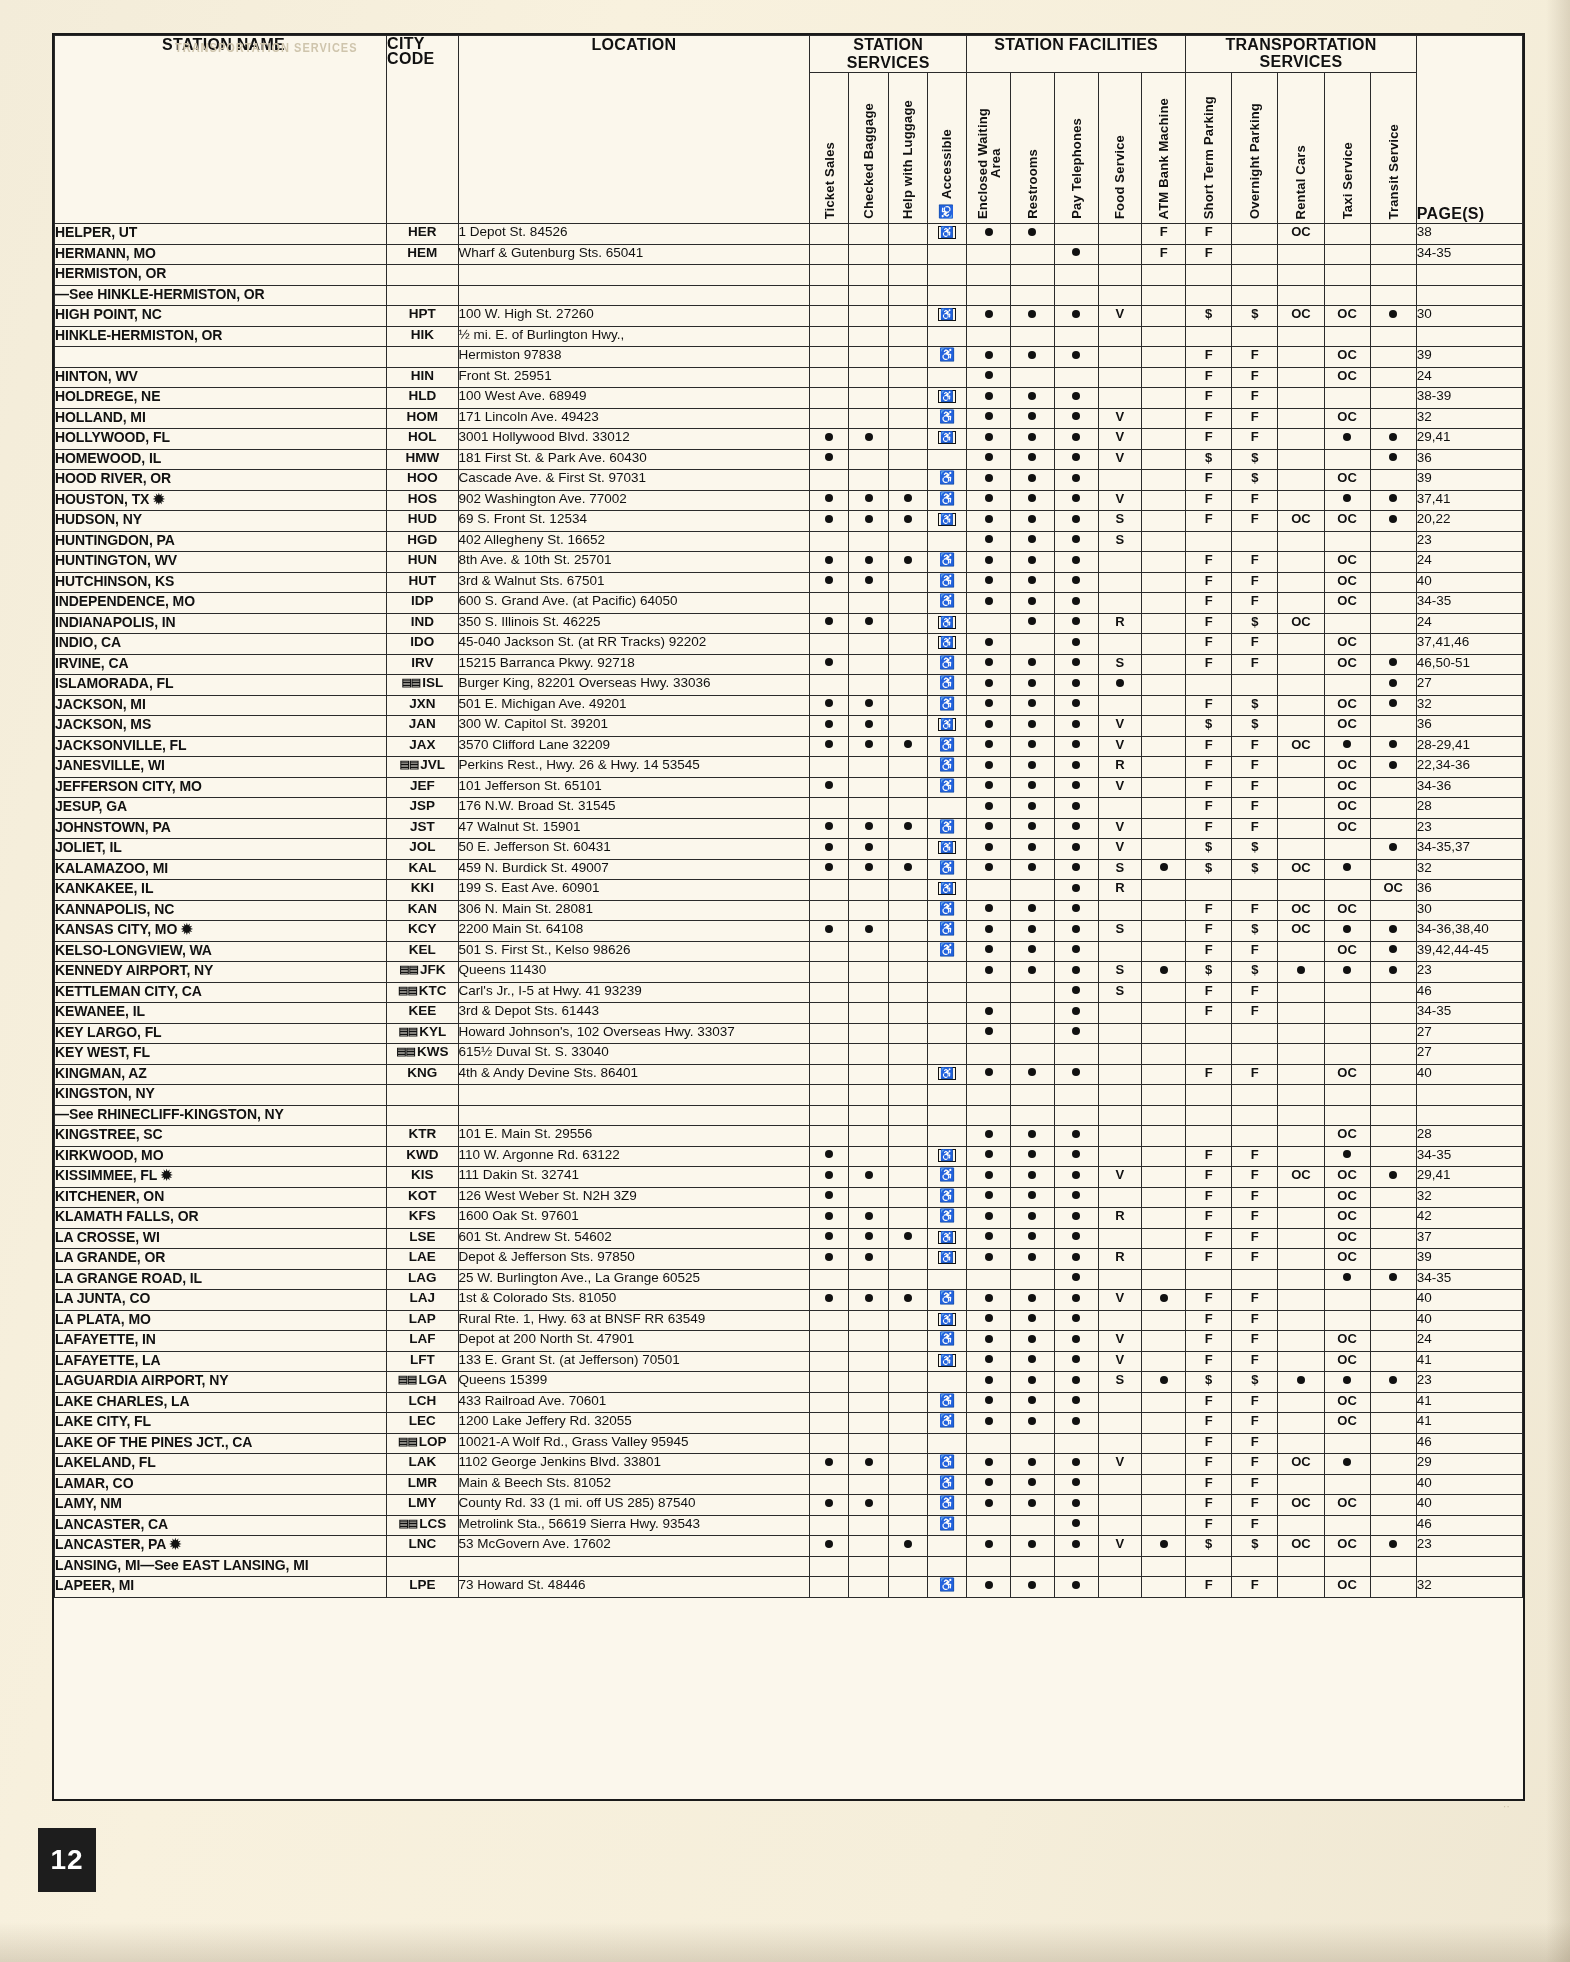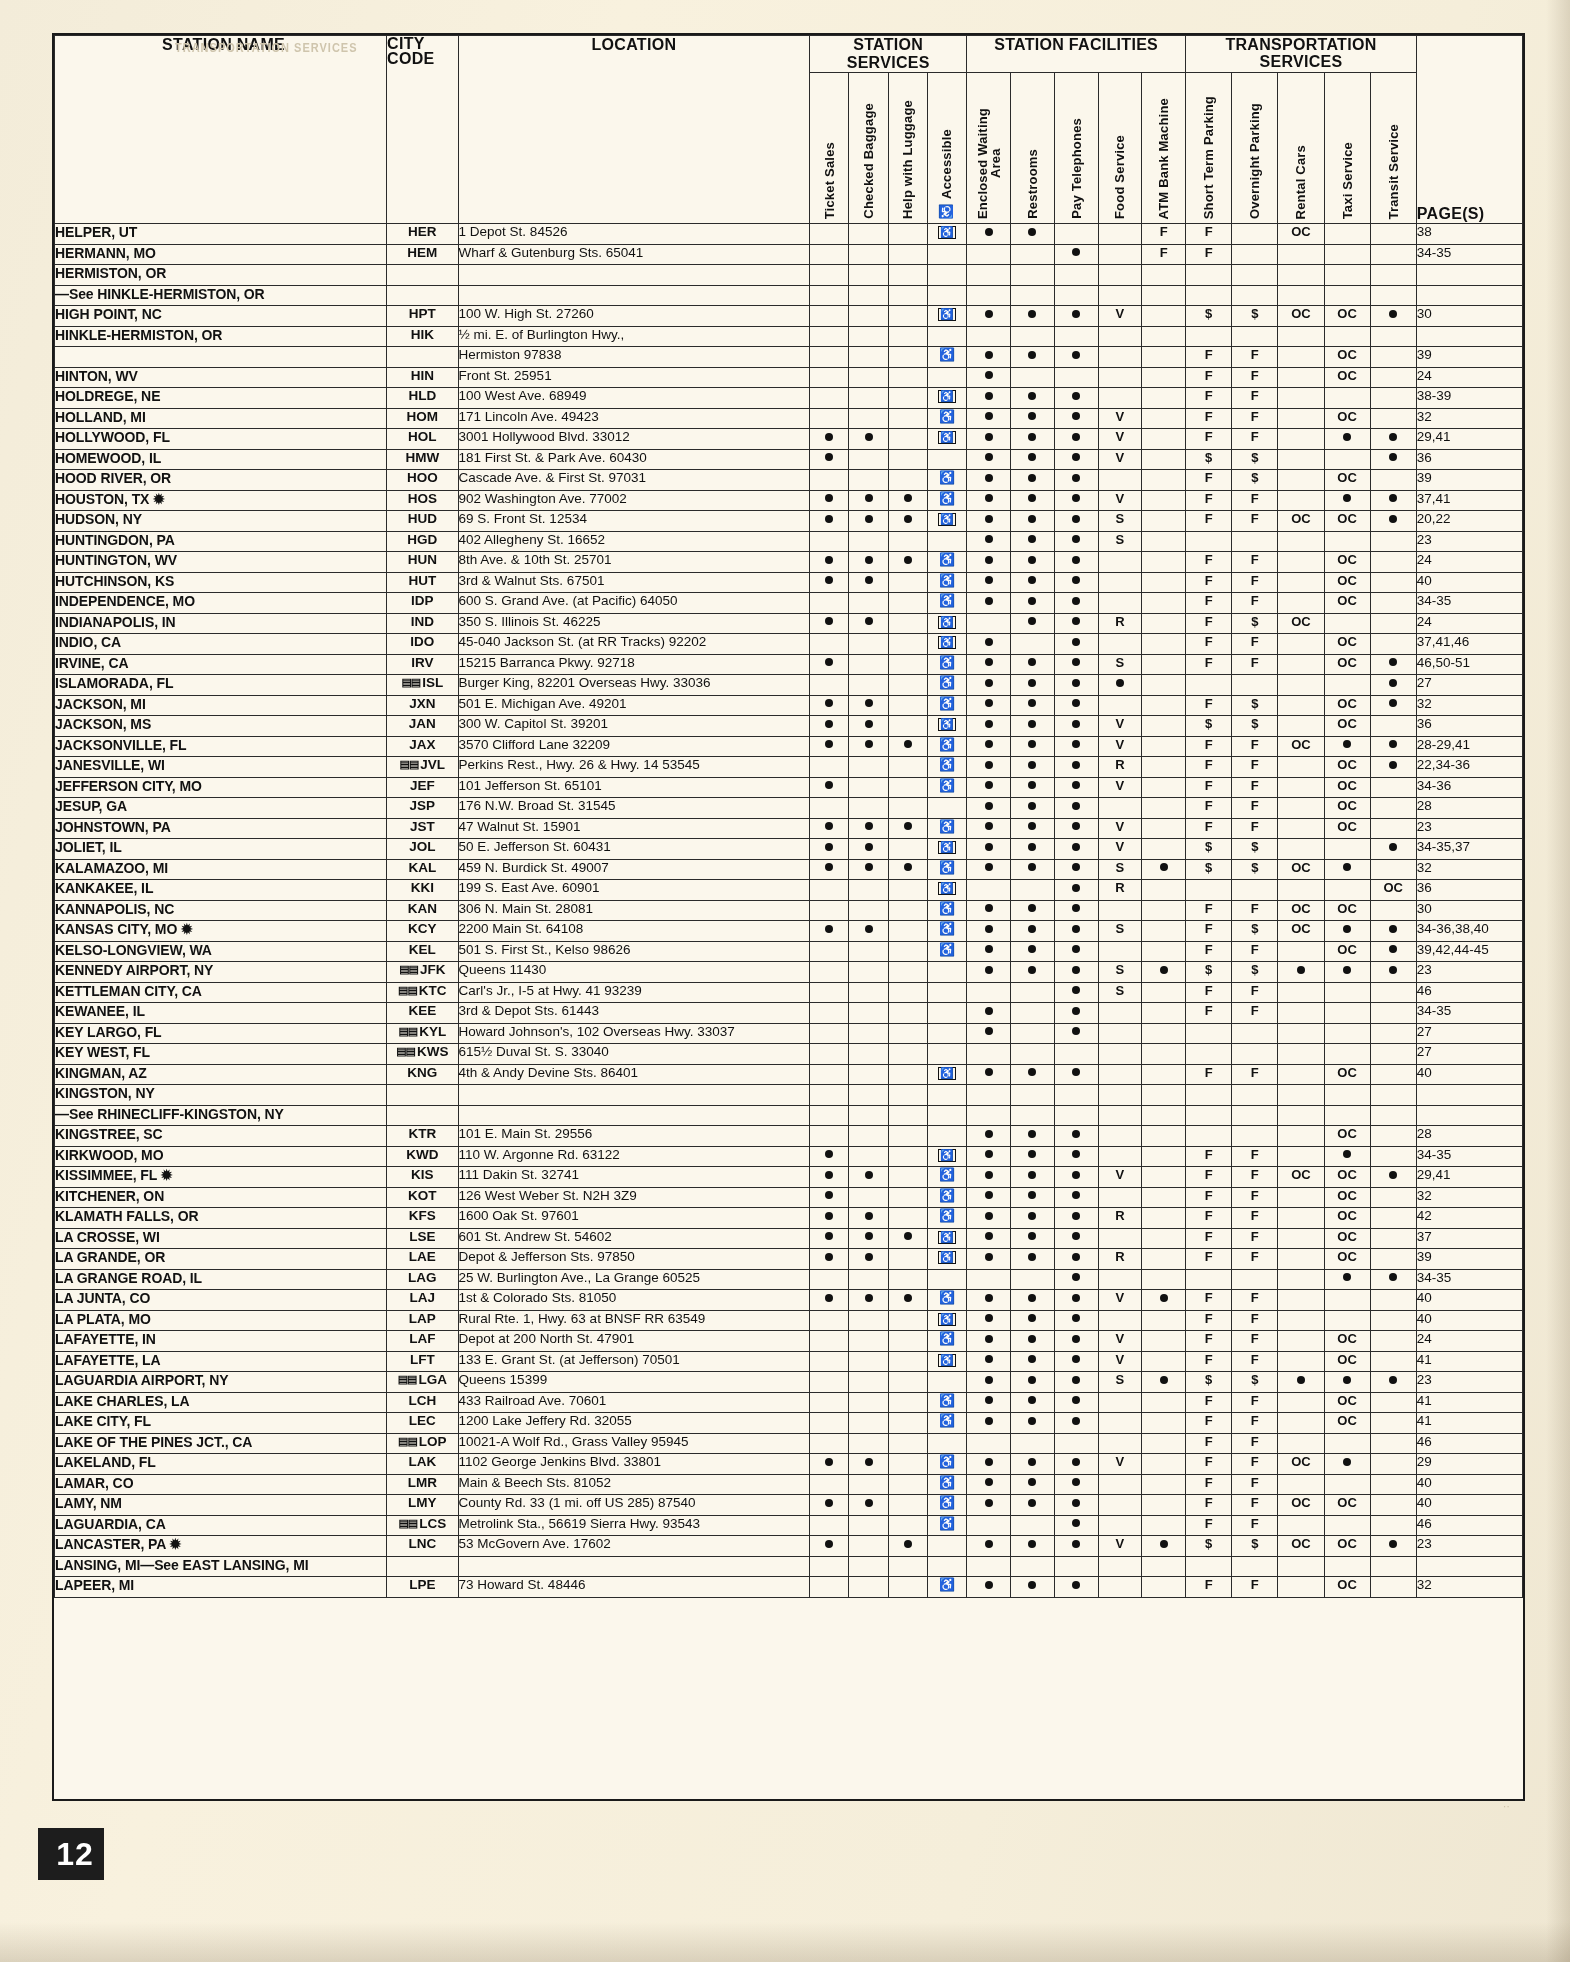--- a/index.html
+++ b/index.html
@@ -146,30 +146,29 @@
     top: -1px;
   }
   .indent { padding-left: 22px; }
 
   
   .pagenum {
     position: absolute;
     left: 38px;
     top: 1828px;
     width: 58px;
-    height: 52px;
+    height: 64px;
     background: #1d1d1d;
     color: #fff;
     font-weight: bold;
-    font-size: 32px;
+    font-size: 28px;
     display: flex;
     align-items: center;
     justify-content: center;
     letter-spacing: 1px;
-    padding-left: 8px;
   }
   .edge-shadow {
     position: absolute;
     right: 0; top: 0;
     width: 24px; height: 1962px;
     background: linear-gradient(to right, rgba(0,0,0,0) 0%, rgba(90,70,40,.16) 100%);
   }
   .bottom-shadow {
     position: absolute;
     left: 0; bottom: 0;
@@ -1551,21 +1550,21 @@
             <td class="c"></td>
             <td class="c"></td>
             <td class="c">F</td>
             <td class="c">F</td>
             <td class="c">OC</td>
             <td class="c">OC</td>
             <td class="c"></td>
             <td class="pg">40</td>
           </tr>
           <tr>
-            <td class="name">LAGUARDIA, CA</td>
+            <td class="name">LANCASTER, CA</td>
             <td class="code"><span class="bus">▤▤</span>LCS</td>
             <td class="loc">Metrolink Sta., 56619 Sierra Hwy. 93543</td>
             <td class="c"></td>
             <td class="c"></td>
             <td class="c"></td>
             <td class="c"><span class="wc">♿</span></td>
             <td class="c"></td>
             <td class="c"></td>
             <td class="c"><span class="dot"></span></td>
             <td class="c"></td>

